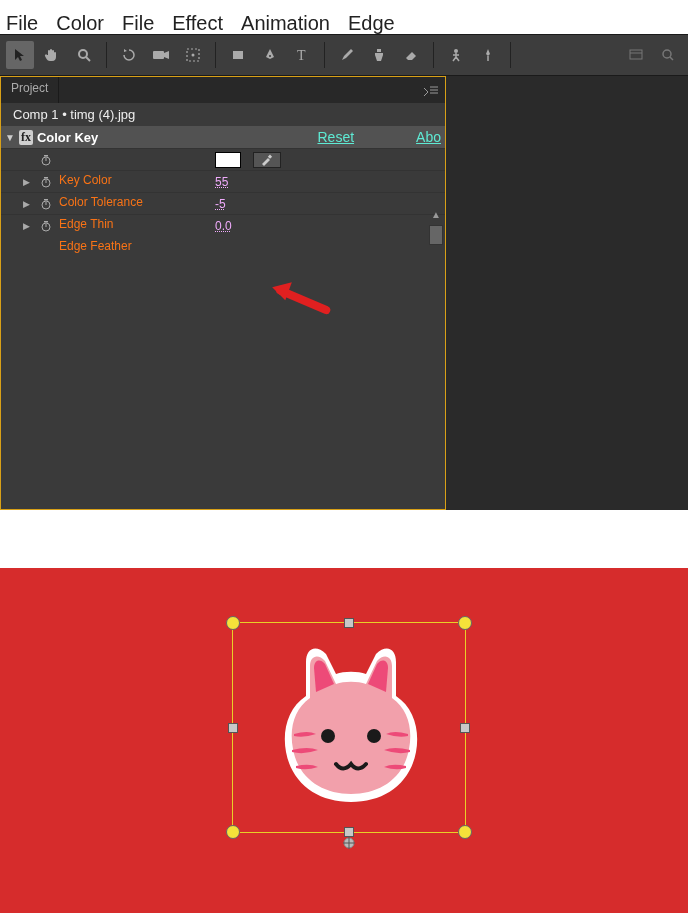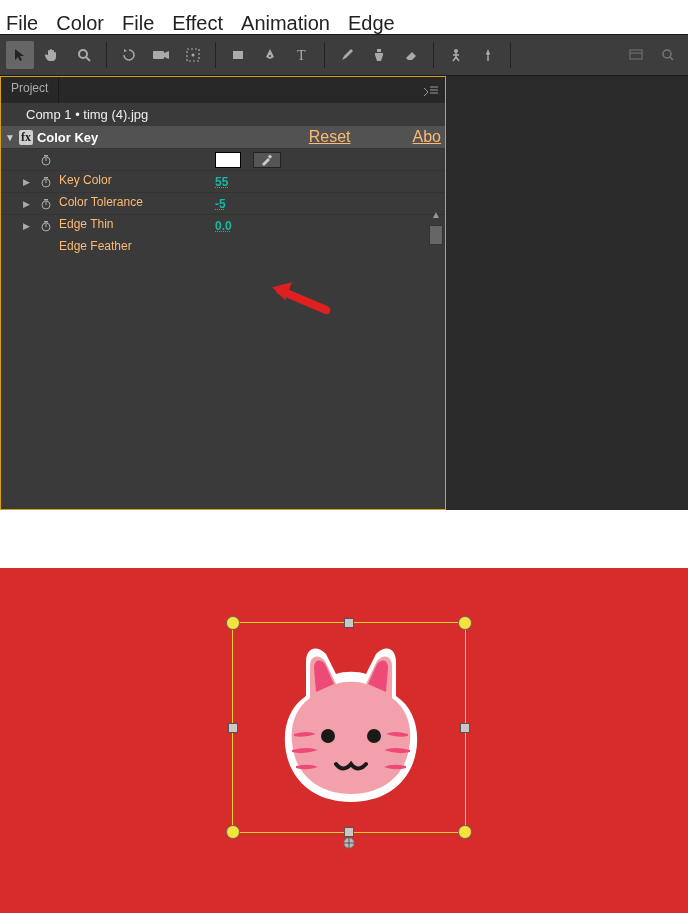--- a/index.html
+++ b/index.html
@@ -99,21 +99,21 @@
   .tab-dropdown {
     width: 14px; height:14px; margin-left:4px;
   }
   .tab-menu-icon {
     position: absolute;
     right: 6px;
     color: #999;
   }
 
   .breadcrumb {
-    padding: 4px 25px;
+    padding: 4px 12px;
     font-size: 13px;
     color: #eee;
     background: #3a3a3a;
   }
 
   .effect-list {
     background: #3a3a3a;
     position: relative;
   }
   .effect-header {
@@ -134,47 +134,46 @@
     padding:0 2px;
     border-radius:2px;
     font-size:12px;
   }
   .effect-header .name {
     font-weight: bold;
     color: #fff;
     margin-right: auto;
   }
   .effect-header .reset, .effect-header .about {
-    color: #fdba74;
+    color: #5eead4;
     text-decoration: underline;
-    font-size: 16px;
+    font-size: 14px;
   }
   .effect-header .about { margin-left: 58px; }
 
   .prop-row {
     display: flex;
     align-items: center;
     height: 22px;
     padding: 0 4px 0 22px;
     gap: 6px;
     border-top: 1px solid #333;
     font-size: 12px;
   }
   .prop-row .twist {
     width:10px; color:#aaa; font-size:9px;
   }
   .prop-row .stopwatch {
     width:14px; height:14px;
     display:inline-flex; align-items:center; justify-content:center;
   }
-  .prop-row .label { color:#fdba74; flex: 0 0 150px; margin-top: 40px; }
+  .prop-row .label { color:#f97316; flex: 0 0 150px; margin-top: 40px; }
   .prop-row .val {
-    color:#14b8a6;
+    color:#f0abfc;
     text-decoration: underline dotted;
-    font-weight: bold;
   }
   .swatch-white {
     width:26px; height:16px; background:#fff; border:1px solid #000;
   }
   .eyedrop-btn {
     width:28px; height:16px; background:#555; border:1px solid #222;
     display:flex; align-items:center; justify-content:center;
     margin-left:6px;
   }
 

